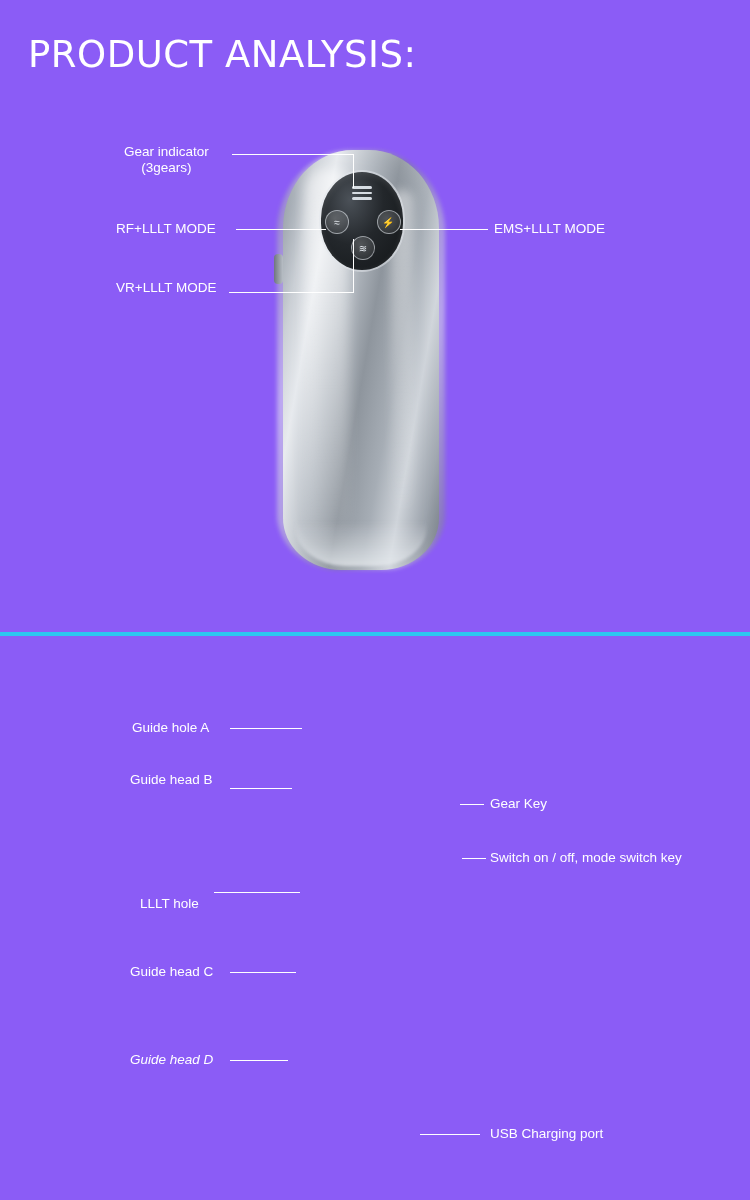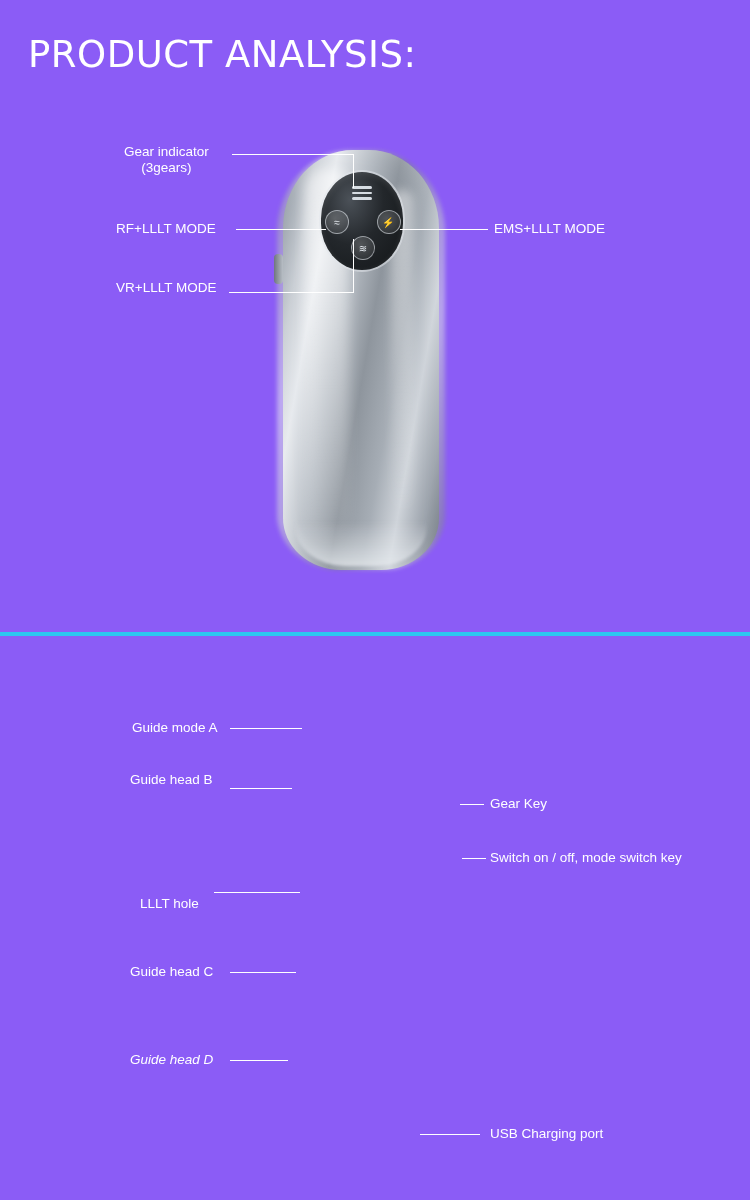--- a/index.html
+++ b/index.html
@@ -219,21 +219,21 @@
 
   <div class="label" style="left:116px; top:280px;">VR+LLLT MODE</div>
   <div class="line-h" style="left:229px; top:292px; width:125px;"></div>
   <div class="line-v" style="left:353px; top:239px; height:53px;"></div>
 </div>
 
 <div class="panel-divider"></div>
 
 <div class="panel" id="panel-bottom">
 
-  <div class="label" style="left:132px; top:84px;">Guide mode A</div>
+  <div class="label" style="left:132px; top:84px;">Guide hole A</div>
   <div class="line-h" style="left:230px; top:92px; width:72px;"></div>
 
   <div class="label" style="left:130px; top:136px;text-align:center;">Guide head B</div>
   <div class="line-h" style="left:230px; top:152px; width:62px;"></div>
 
   <div class="label" style="left:140px; top:260px;">LLLT hole</div>
   <div class="line-h" style="left:214px; top:256px; width:86px;"></div>
 
   <div class="label" style="left:130px; top:328px;">Guide head C</div>
   <div class="line-h" style="left:230px; top:336px; width:66px;"></div>

